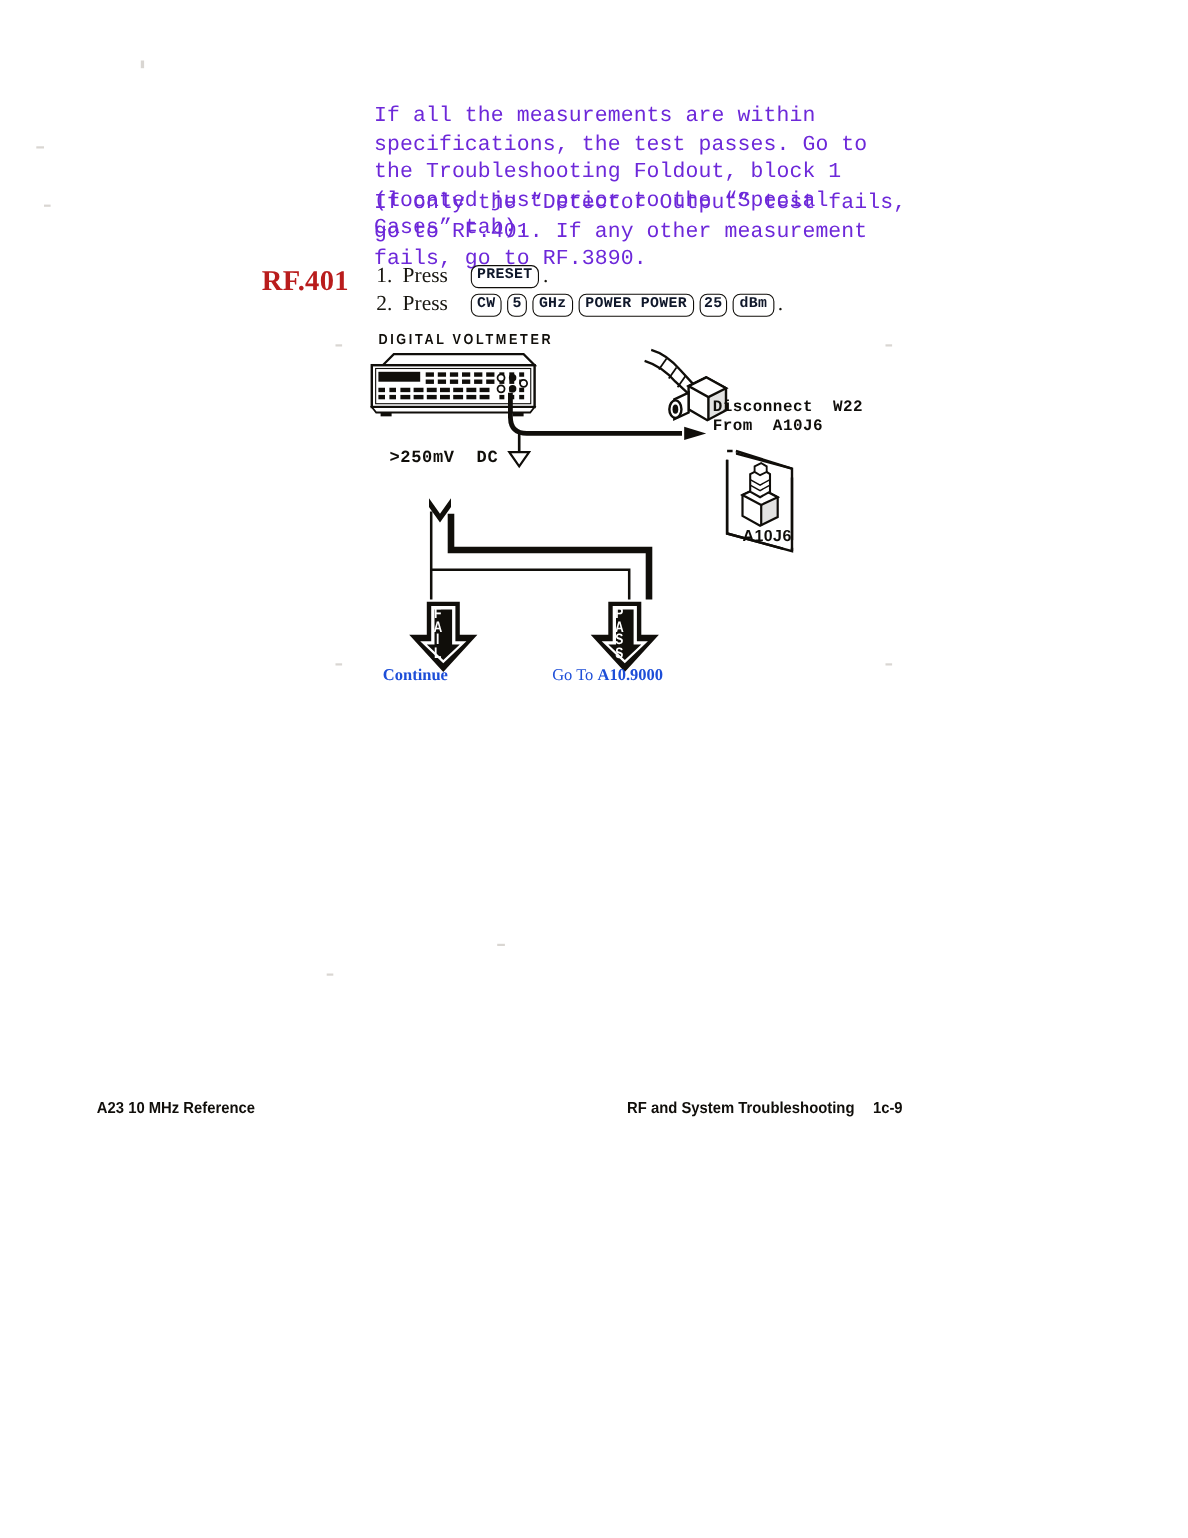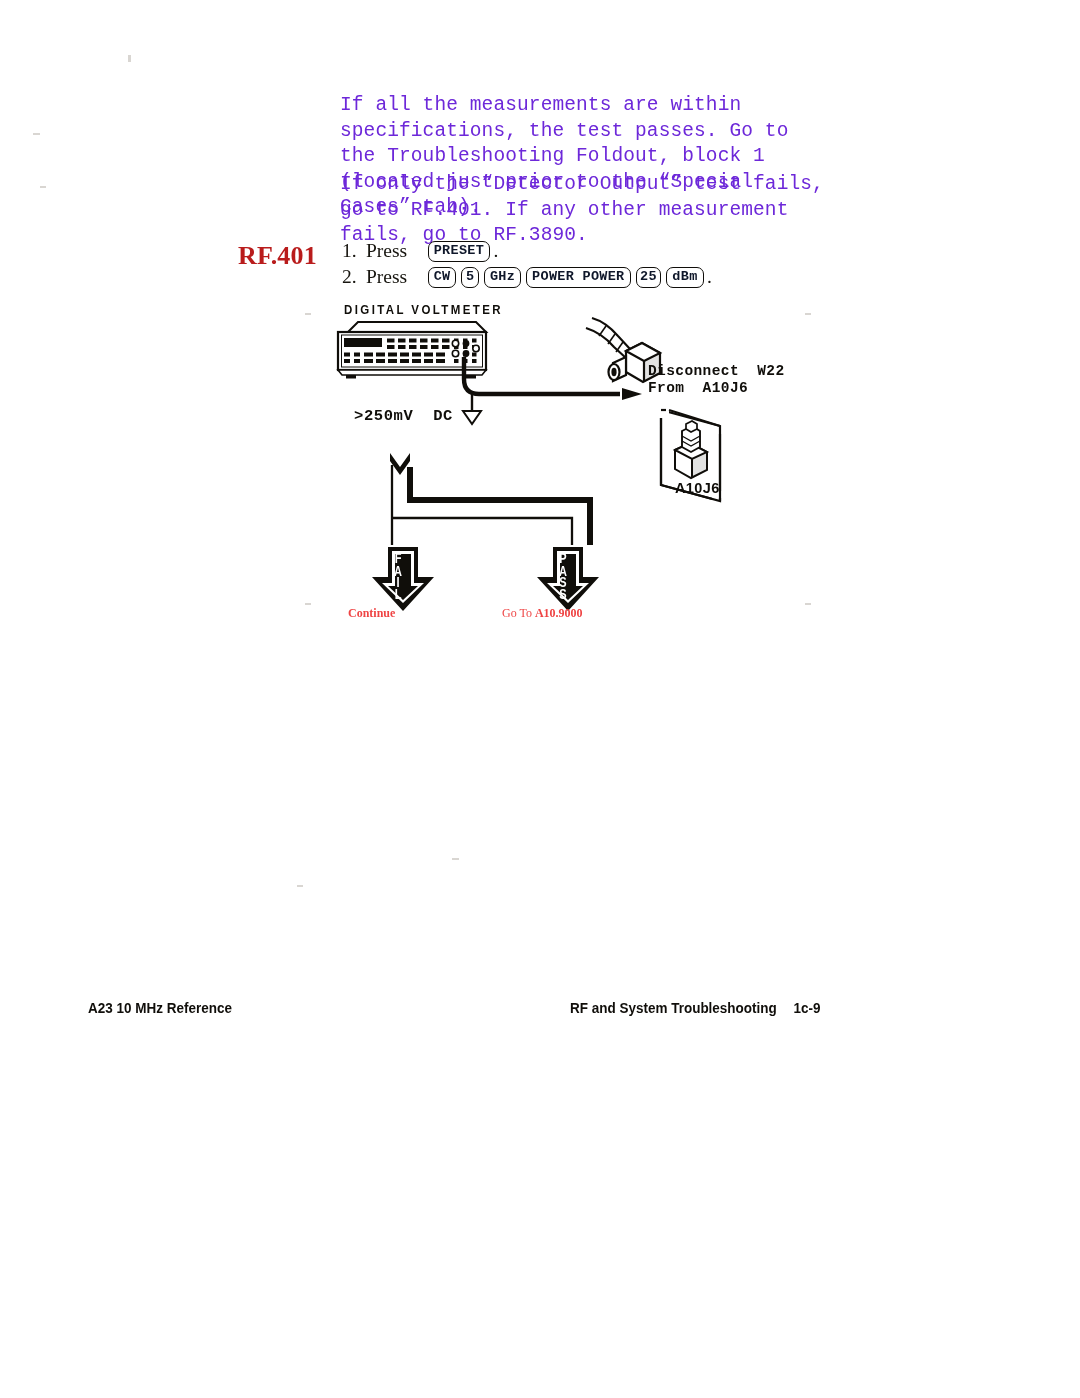--- a/index.html
+++ b/index.html
@@ -144,22 +144,22 @@
     transform: scaleY(1.25);
     transform-origin: top center;
   }
   #word-fail { left: 62px; top: 258px; }
   #word-pass { left: 227px; top: 258px; }
 
   
   .outcome {
     position: absolute;
     font-family: "Liberation Serif", serif;
-    font-size: 12px;
-    color: #ef4444;
+    font-size: 15px;
+    color: #1d4ed8;
     white-space: nowrap;
   }
   #outcome-fail {
     left: 18px; top: 311px;
     font-weight: bold;
   }
   #outcome-pass {
     left: 172px; top: 311px;
   }
   #outcome-pass b { font-weight: bold; }

